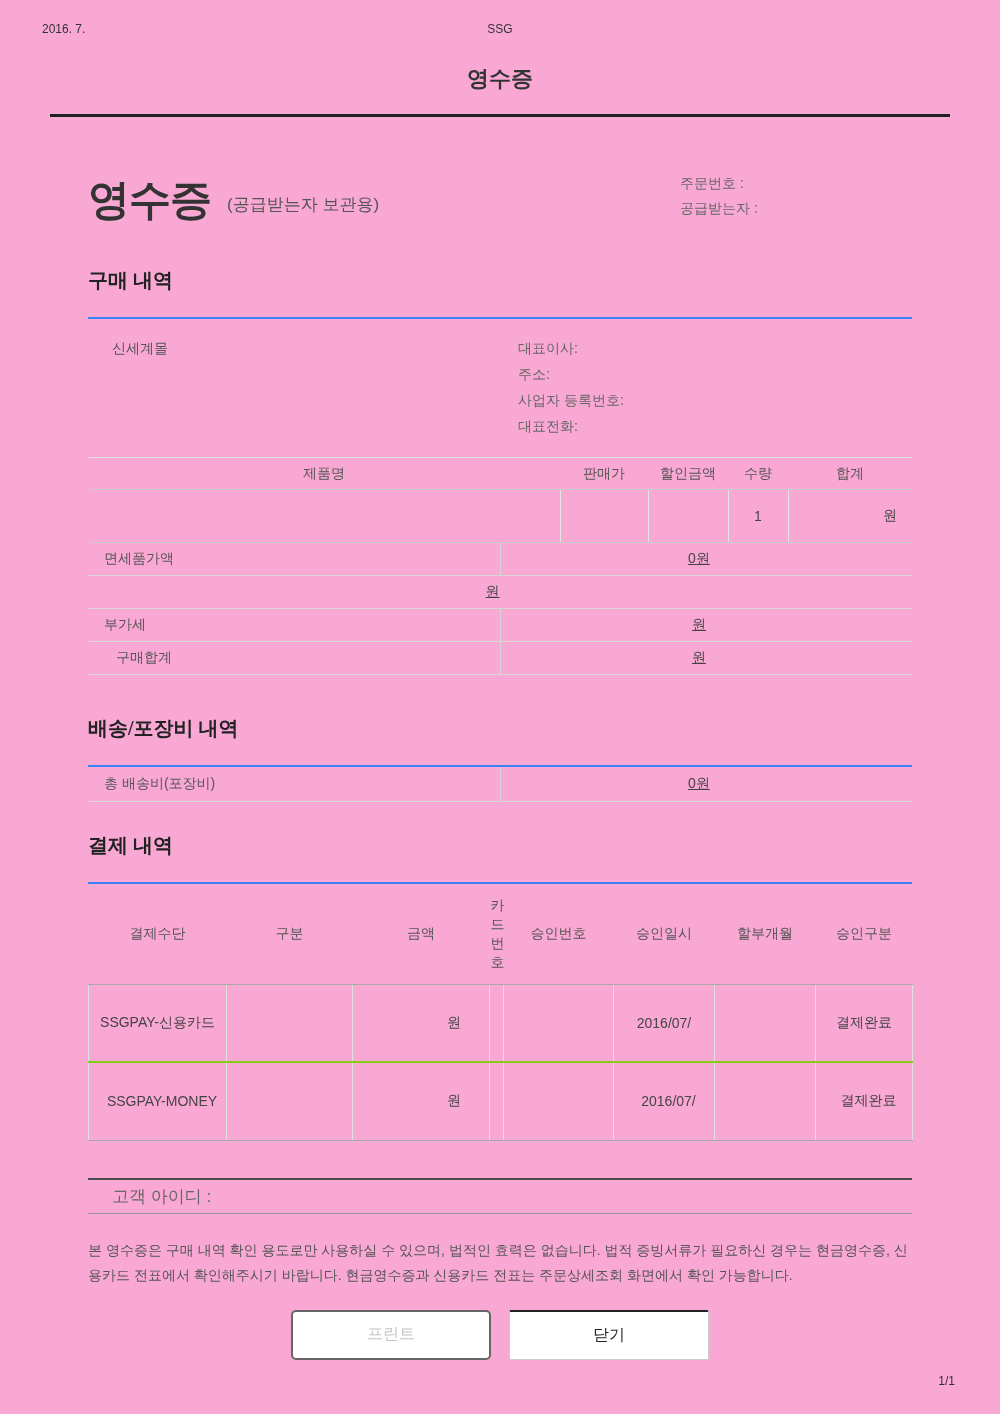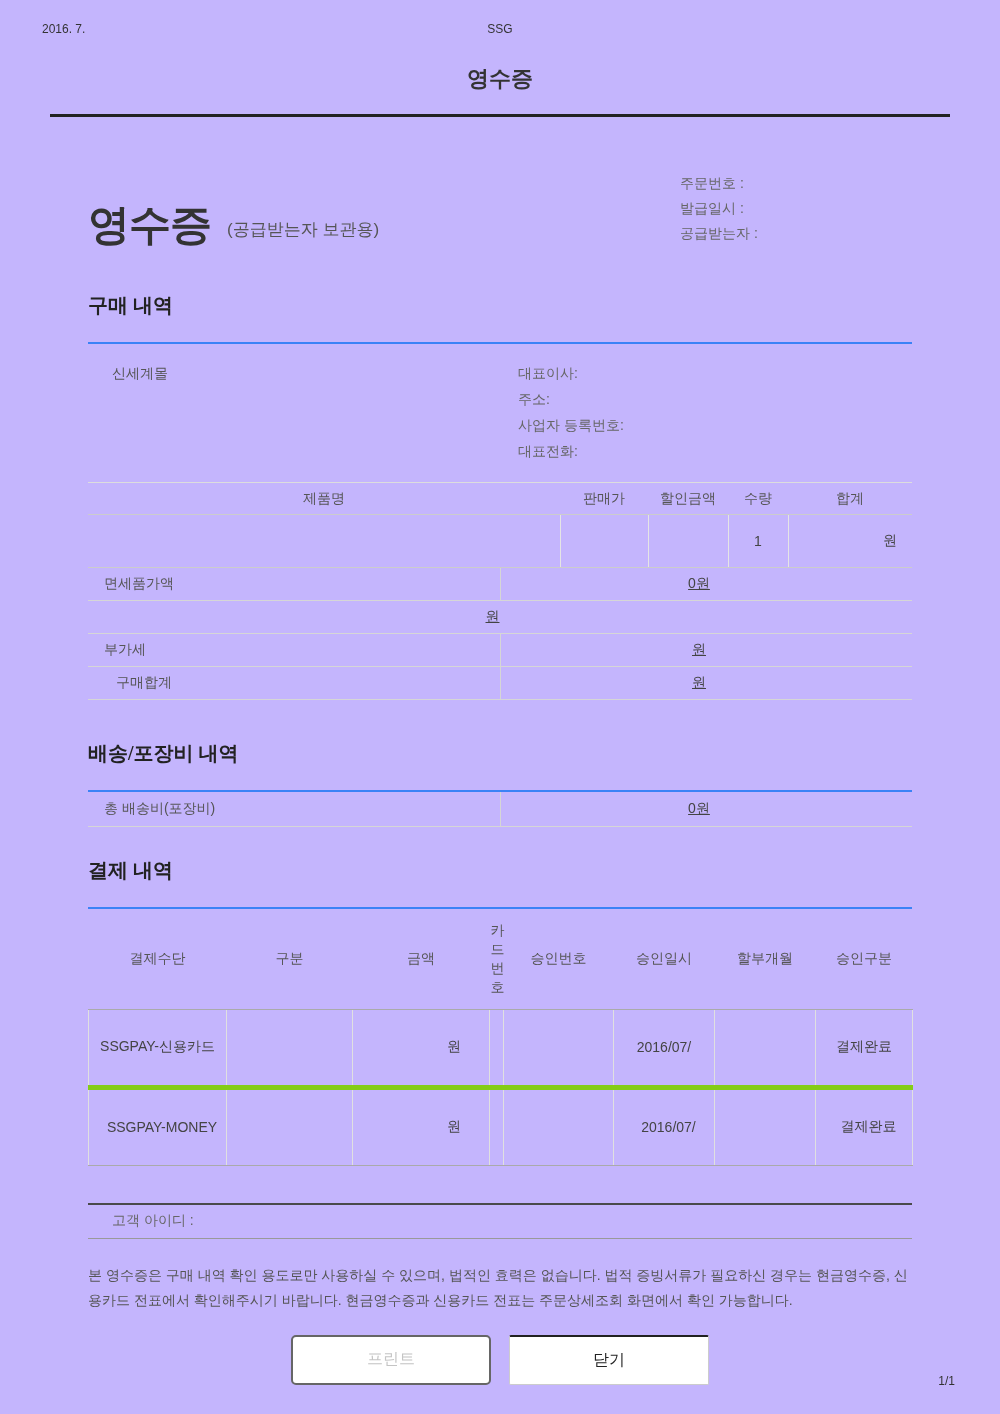--- a/index.html
+++ b/index.html
@@ -1,18 +1,18 @@
 <!DOCTYPE html>
 <html><head>
 <meta charset="utf-8">
 <style>
   * { margin:0; padding:0; box-sizing:border-box; }
   html,body { background:#fff; }
   body { font-family:"Liberation Sans","DejaVu Sans",sans-serif; color:#444; }
-  .page { position:relative; width:1000px; height:1414px; background:#c4b5fd; overflow:hidden; margin:0 auto; }
+  .page { position:relative; width:1000px; height:1414px; background:#f9a8d4; overflow:hidden; margin:0 auto; }
 
   
   .print-header { position:absolute; top:22px; left:42px; right:42px; height:16px;
                   font-size:12px; color:#333; }
   .print-date { position:absolute; left:0; top:0; }
   .print-site { position:absolute; left:0; right:0; text-align:center; top:0; }
   .print-footer { position:absolute; right:45px; bottom:26px; font-size:12px; color:#333; }
 
   .doc-title { margin-top:64px; text-align:center; font-family:"Liberation Serif","DejaVu Serif",serif;
                font-size:22px; font-weight:700; color:#333; }
@@ -59,31 +59,31 @@
   .kv-value { flex:1; text-align:center; padding-right:15px; color:#444;text-decoration:underline; }
   .ship-row { height:35px; }
 
   
   .payment-table { border-collapse:collapse; }
   .payment-table th { height:100px; font-size:14px; font-weight:400; color:#555;
                       text-align:center; vertical-align:middle; border-bottom:1px solid #aaa;
                       padding:0; }
   .payment-table th.th-cardno { word-break:break-all; line-height:19px; padding:0 1px; }
   .payment-table td { height:78px; font-size:14px; color:#444; vertical-align:middle;
-                      border-bottom:5px solid #84cc16; border-left:1px solid #e0e0e0;
+                      border-bottom:2px solid #84cc16; border-left:1px solid #e0e0e0;
                       word-break:break-all; }
   .payment-table td:last-child { border-right:1px solid #e0e0e0; }
   .payment-table tr:last-child td { border-bottom:1px solid #aaa;padding-left:9px; }
   .td-center { text-align:center; }
   .td-amount { text-align:right; padding-right:28px; }
 
   
   .customer-band { margin-top:37px; height:36px; display:flex; align-items:center;
                    border-top:2px solid #4a4a4a; border-bottom:1px solid #999;
-                   font-size:14px; color:#666; padding-left:24px; }
+                   font-size:17px; color:#666; padding-left:24px; }
 
   
   .disclaimer { margin-top:24px; font-size:14px; color:#555; line-height:25px;
                 word-break:break-all; }
 
   
   .button-row { margin-top:22px; display:flex; justify-content:center; gap:18px; }
   .btn { width:200px; height:50px; background:#fff; font-size:16px; cursor:pointer;
          font-family:"Liberation Sans","DejaVu Sans",sans-serif; }
   .btn-print { border:2px solid #666; border-radius:5px; color:#c4c4c4; }
@@ -104,21 +104,20 @@
 
   <div class="content">
 
     <div class="receipt-head">
       <div class="logo-wrap">
         <span class="logo">영수증</span>
         <span class="logo-note">(공급받는자 보관용)</span>
       </div>
       <div class="order-info">
         <div>주문번호 :</div>
-        <div>발급일시 :</div>
         <div>공급받는자 :</div>
       </div>
     </div>
 
     <h2 class="section sec-purchase">구매 내역</h2>
 
     <div class="seller-row">
       <div class="store-name">신세계몰</div>
       <div class="seller-fields">
         <div>대표이사:</div>

